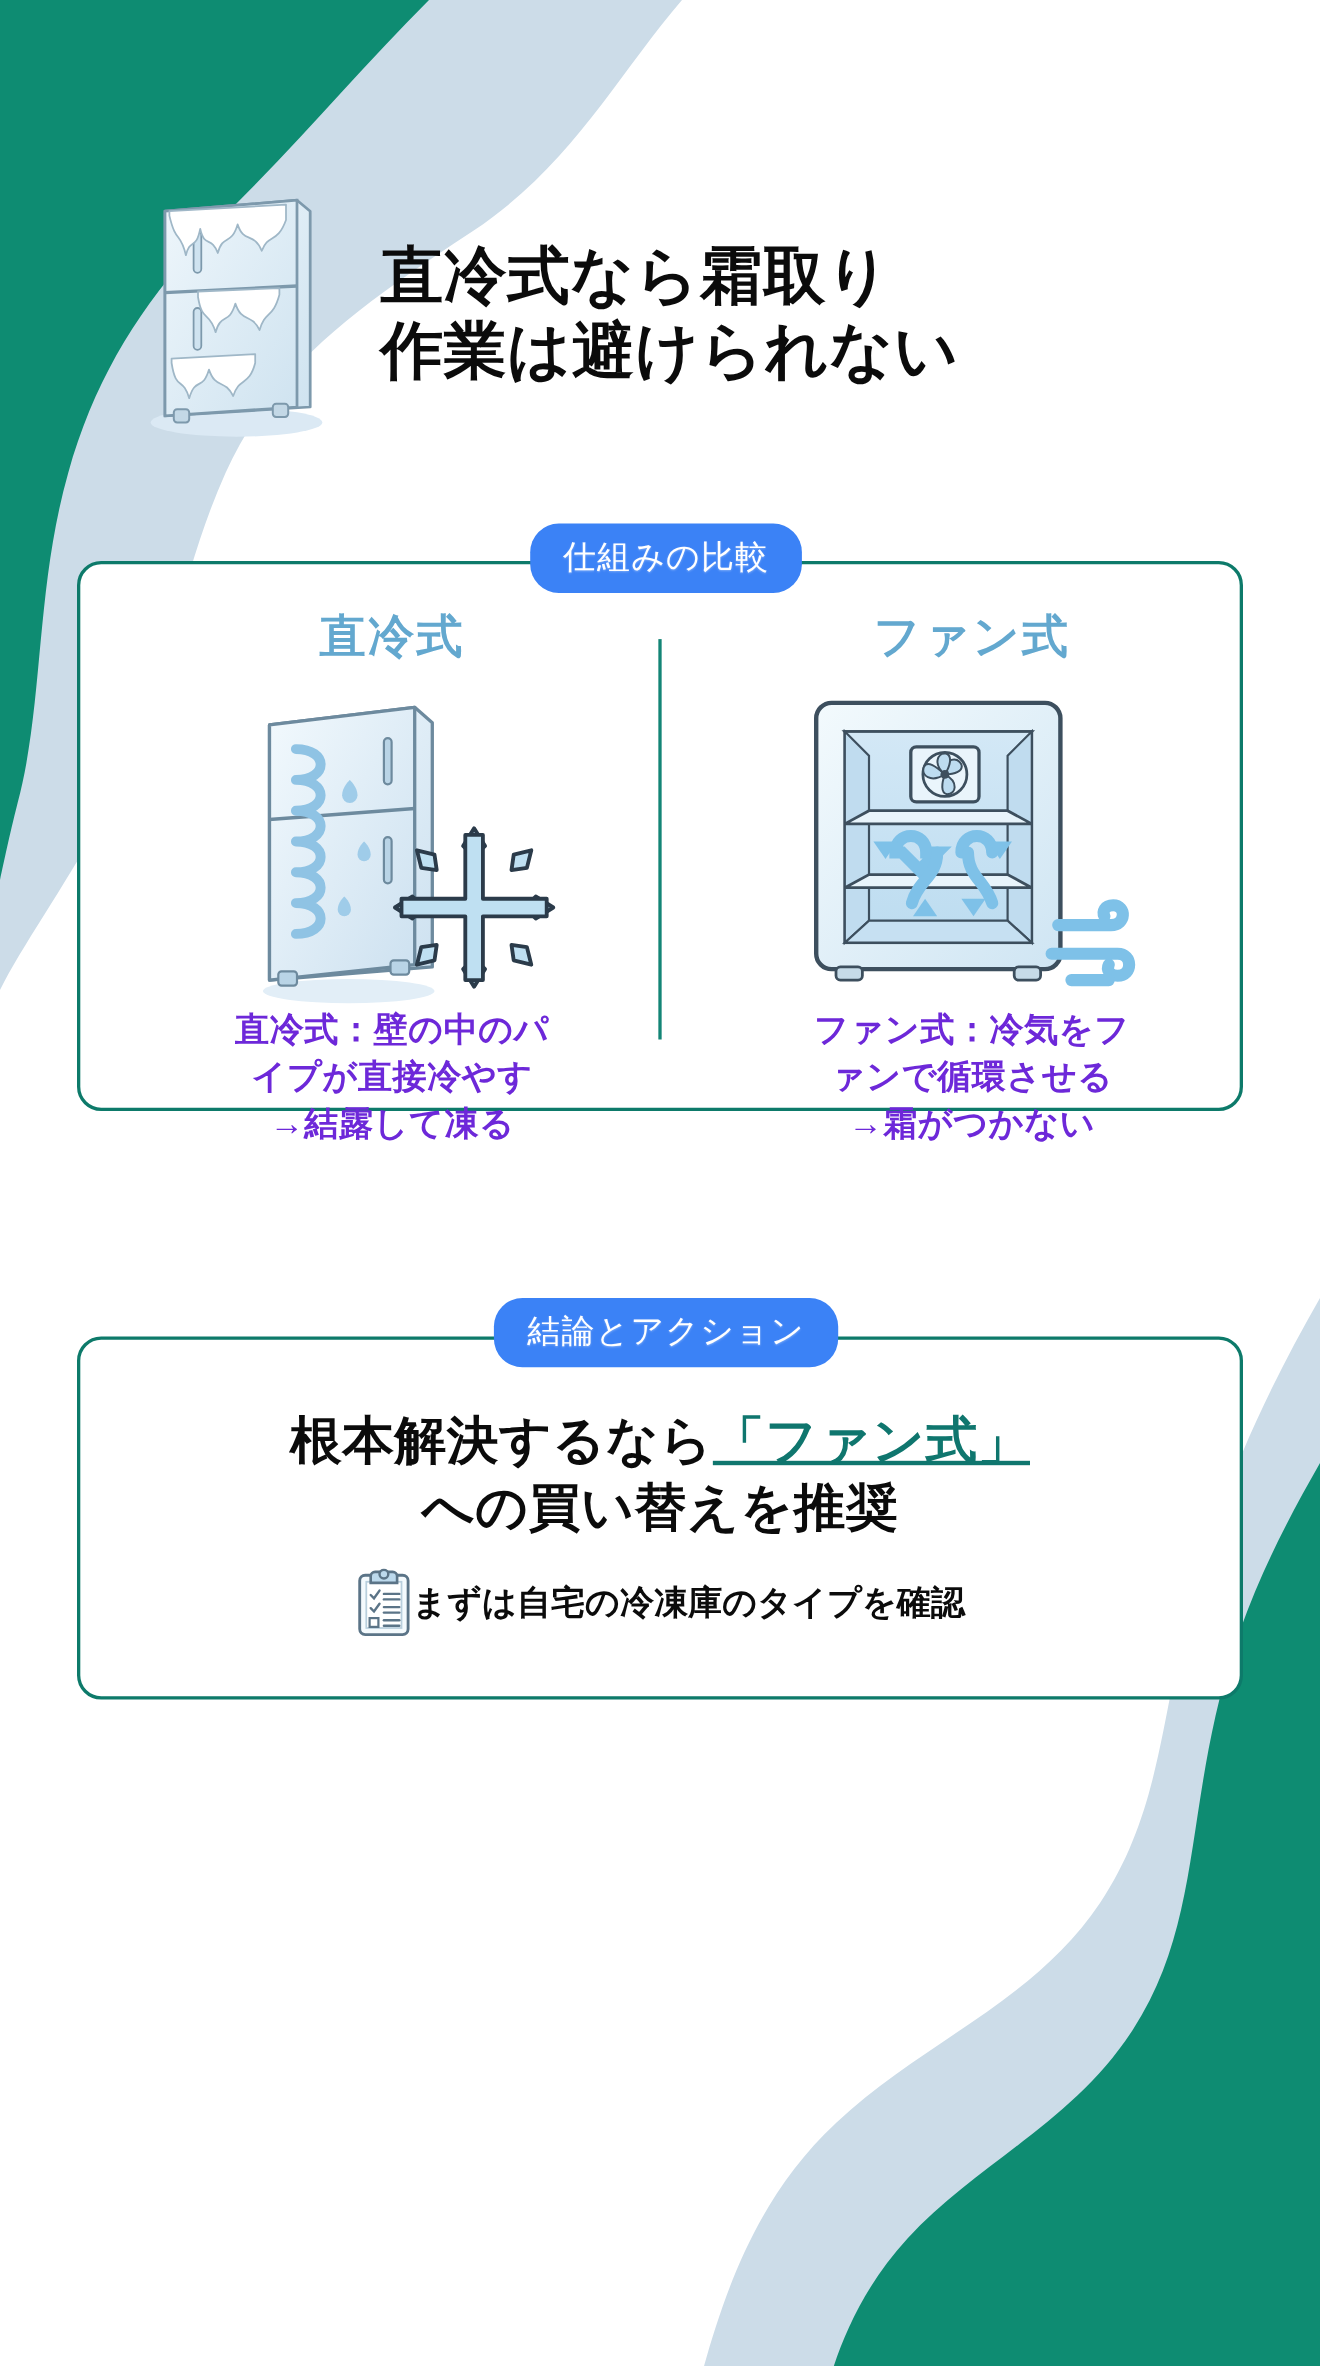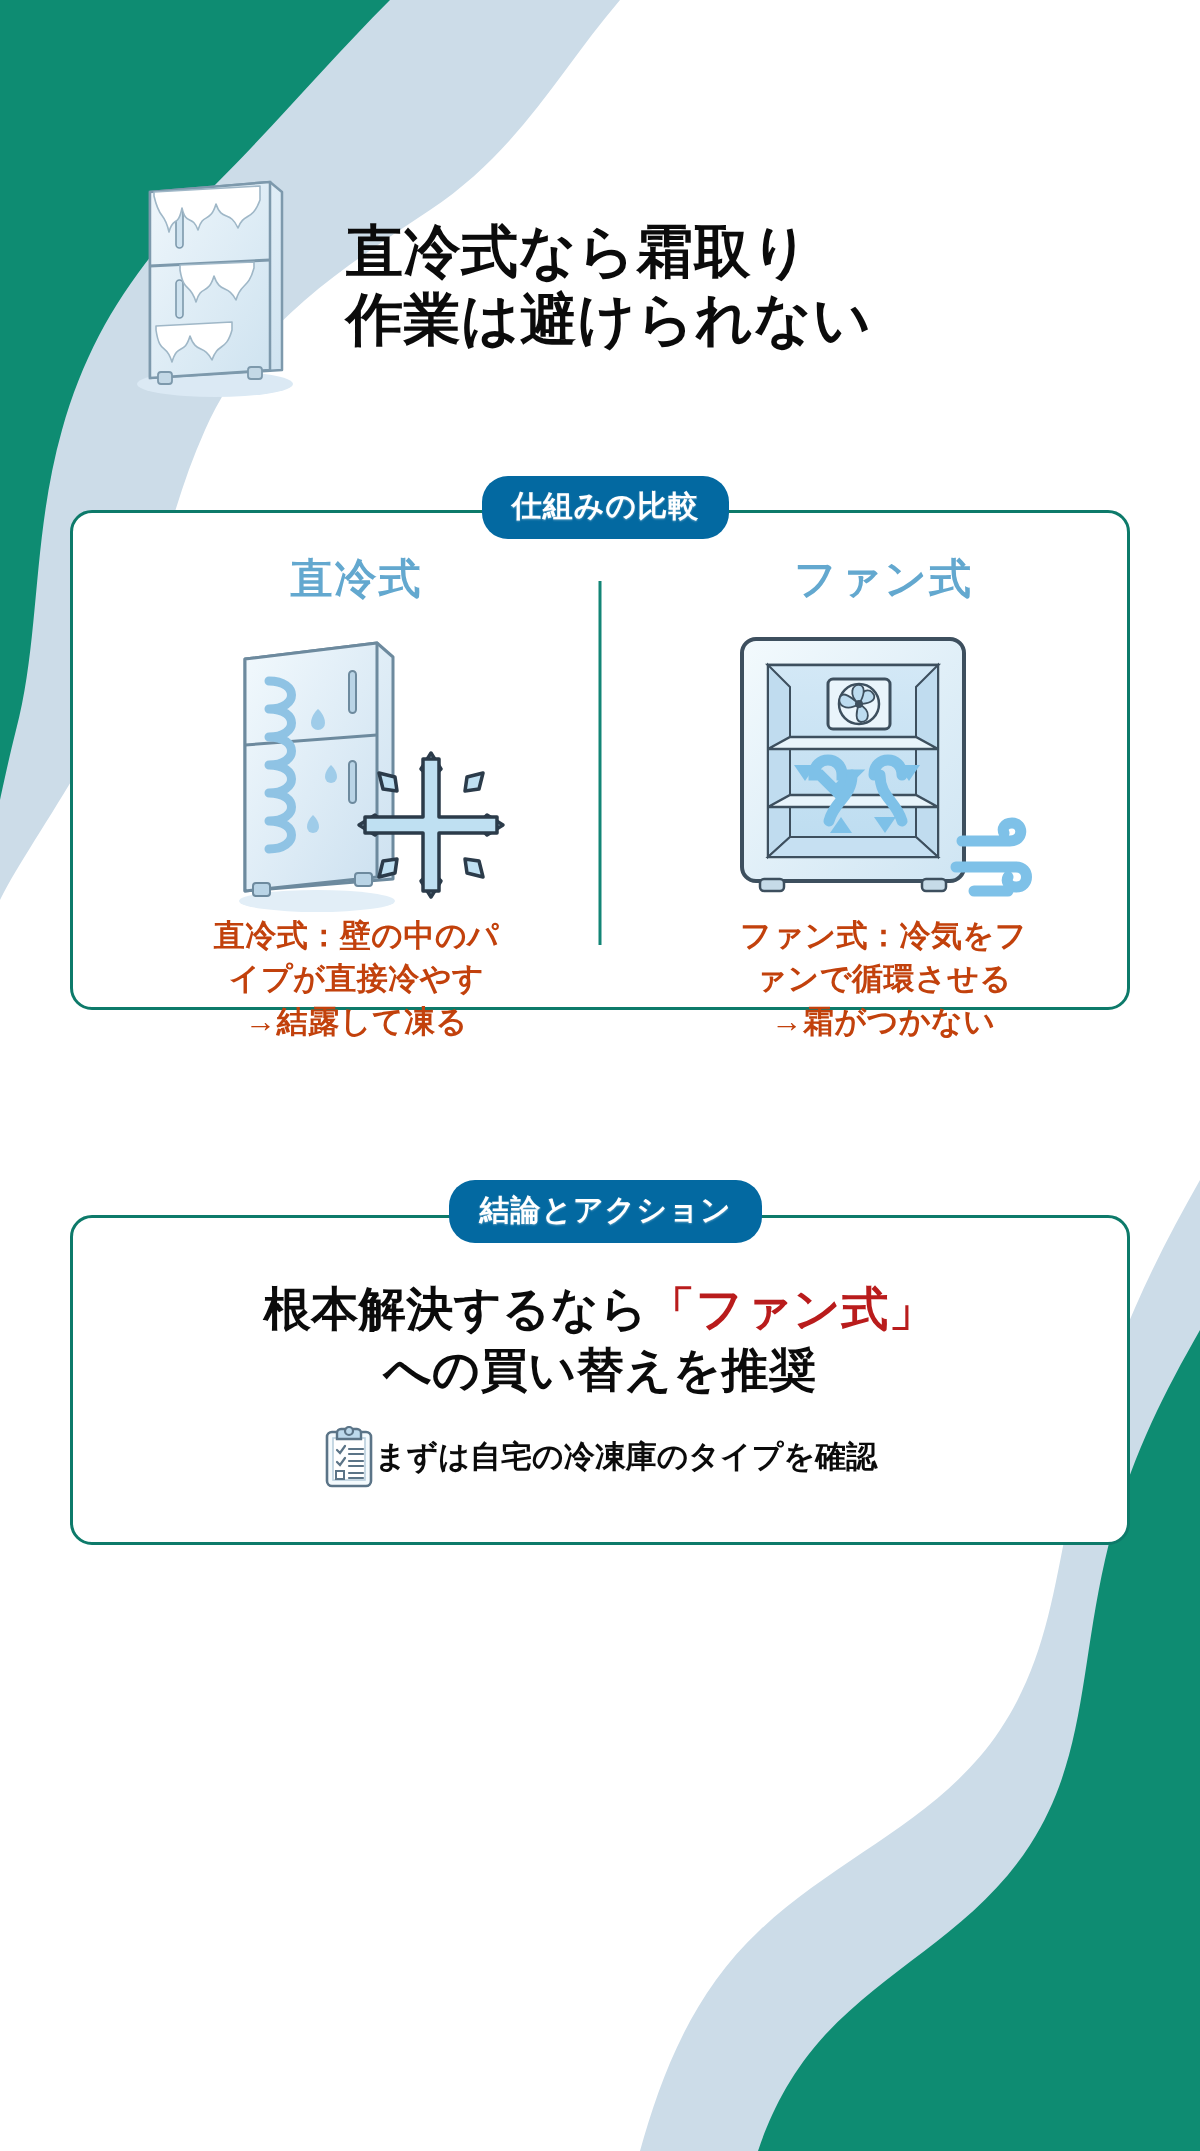--- a/index.html
+++ b/index.html
@@ -26,22 +26,22 @@
   .title-line {
     font-size:57px; font-weight:bold; color:#0b0b0b;
     letter-spacing:0.5px; line-height:1.20; white-space:nowrap;
   }
 
   
   .badge-wrap {
     position:absolute; width:1200px; display:flex; justify-content:center; z-index:5;
   }
   .badge {
-    background:#0369a1; color:#ffffff;
-    font-size:30px; font-weight:bold; letter-spacing:1px;
+    background:#3b82f6; color:#ffffff;
+    font-size:30px; font-weight:normal; letter-spacing:1px;
     padding:10px 30px 12px; border-radius:26px;
     text-shadow:0 1px 2px rgba(255,255,255,.35);
     white-space:nowrap;
     margin-left:11px;
   }
 
   
   .card {
     position:absolute;
     border:3px solid #0d7a6a;
@@ -54,36 +54,36 @@
 
   
   .cols { position:absolute; inset:0; display:flex; }
   .col { flex:1 1 0; position:relative; display:flex; flex-direction:column; align-items:center;margin-left:40px; }
   .col-title {
     margin-top:38px; font-size:42px; font-weight:bold;
     color:#63a8cf; letter-spacing:2px; white-space:nowrap;
   }
   .col-art { margin-top:18px; height:290px; display:flex; align-items:center; justify-content:center; }
   .col-caption {
-    font-size:31px; font-weight:bold; color:#c2410c;
+    font-size:31px; font-weight:bold; color:#6d28d9;
     line-height:1.38; text-align:center; letter-spacing:0.5px;
   }
   .divider {
     position:absolute; left:50%; top:68px; width:3px; height:364px;
     background:#138576; transform:translateX(-50%);
   }
 
   
   .conc-inner { position:absolute; inset:0; display:flex; flex-direction:column;
                 align-items:center; justify-content:center; padding-top:6px; }
   .conc-line {
     font-size:47px; font-weight:bold; color:#0b0b0b;
     line-height:1.30; white-space:nowrap; letter-spacing:0.5px;
   }
-  .accent { color:#b91c1c; }
+  .accent { color:#0f766e;text-decoration:underline; }
   .action-row { display:flex; align-items:center; margin-top:26px; }
   .action-text { font-size:31px; font-weight:bold; color:#0b0b0b; white-space:nowrap; }
   .clipboard { width:52px; height:62px; flex:0 0 auto; }
 </style>
 </head>
 <body>
 
 <div class="stage">
 
   <svg class="deco" viewBox="0 0 1200 2151" preserveAspectRatio="none" xmlns="http://www.w3.org/2000/svg">

